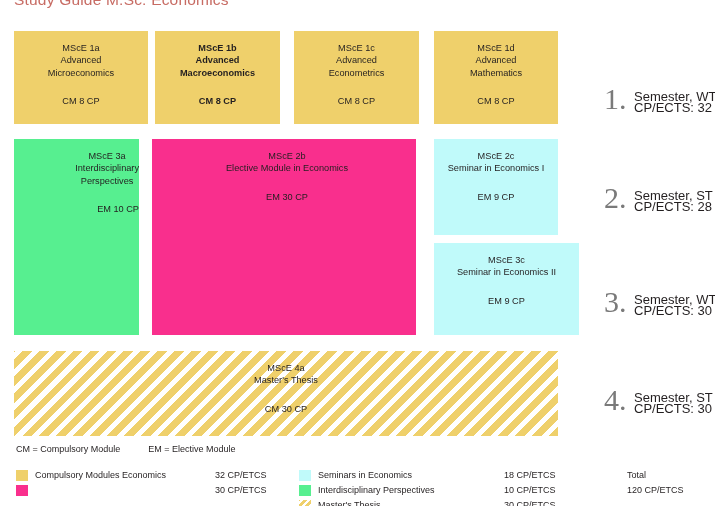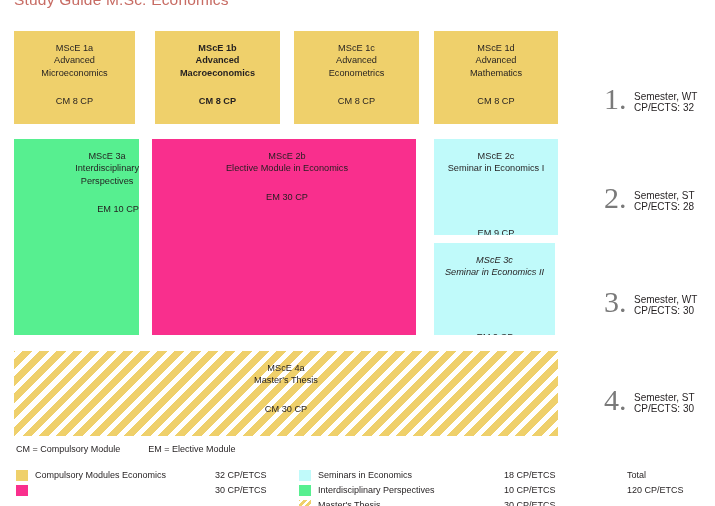--- a/index.html
+++ b/index.html
@@ -44,21 +44,21 @@
     padding-top: 11px;
     white-space: pre-line;
   }
   .module .m-credits {
     padding-top: 16px;
   }
 
   .c-yellow { background: #efd06b; }
   .c-pink   { background: #f92f8d; }
   .c-green  { background: #57ef90; align-items: flex-end; }
-  .c-cyan   { background: #c0fafa; gap: 36px; }
+  .c-cyan   { background: #c0fafa; }
   .c-stripe {
     background-color: #ffffff;
     background-image: repeating-linear-gradient(
       -45deg,
       #efd06b 0px,
       #efd06b 7px,
       #ffffff 7px,
       #ffffff 12px
     );
     text-align: center;
@@ -73,21 +73,21 @@
   .sem-num {
     font-family: "Liberation Serif", serif;
     font-size: 30px;
     line-height: 30px;
     font-weight: 300;
     color: #7a7a7a;
     width: 30px;
     text-align: left;
   }
   .sem-text {
-    font-size: 10px;
+    font-size: 13px;
     line-height: 11px;
     color: #231f20;
     padding-bottom: 1px;
     white-space: nowrap;
   }
 
   
   .abbrev {
     position: absolute;
     left: 16px;
@@ -130,21 +130,21 @@
   }
   .legend-label { display: inline-block; }
   .legend-value { position: absolute; }
   .legend-total-head { white-space: nowrap; }
 </style>
 </head>
 <body>
 
 <div class="page-title">Study Guide M.Sc. Economics</div>
 
-<div class="module c-yellow" style="left:14px;  top:31px;  width:121px; height:93px;">
+<div class="module c-yellow" style="left:14px;  top:31px;  width:134px; height:93px;">
   <div class="m-title"><span>MScE 1a</span><br><span>Advanced
 Microeconomics</span></div>
   <div class="m-credits">CM 8 CP</div>
 </div>
 
 <div class="module c-yellow" style="left:155px; top:31px;  width:125px; height:93px;font-weight:bold;">
   <div class="m-title"><span>MScE 1b</span><br><span>Advanced
 Macroeconomics</span></div>
   <div class="m-credits">CM 8 CP</div>
 </div>
@@ -170,21 +170,21 @@
 <div class="module c-pink" style="left:152px; top:139px; width:264px; height:196px;padding-left:6px;">
   <div class="m-title"><span>MScE 2b</span><br><span>Elective Module in Economics</span></div>
   <div class="m-credits">EM 30 CP</div>
 </div>
 
 <div class="module c-cyan" style="left:434px; top:139px; width:124px; height:96px;">
   <div class="m-title"><span>MScE 2c</span><br><span>Seminar in Economics I</span></div>
   <div class="m-credits">EM 9 CP</div>
 </div>
 
-<div class="module c-cyan" style="left:434px; top:243px; width:121px; height:92px;font-style:italic;">
+<div class="module c-cyan" style="left:434px; top:243px; width:145px; height:92px;">
   <div class="m-title"><span>MScE 3c</span><br><span>Seminar in Economics II</span></div>
   <div class="m-credits">EM 9 CP</div>
 </div>
 
 <div class="module c-stripe" style="left:14px;  top:351px; width:544px; height:85px;">
   <div class="m-title"><span>MScE 4a</span><br><span>Master's Thesis</span></div>
   <div class="m-credits">CM 30 CP</div>
 </div>
 
 <div class="semester" style="left:604px; top:84px;">

